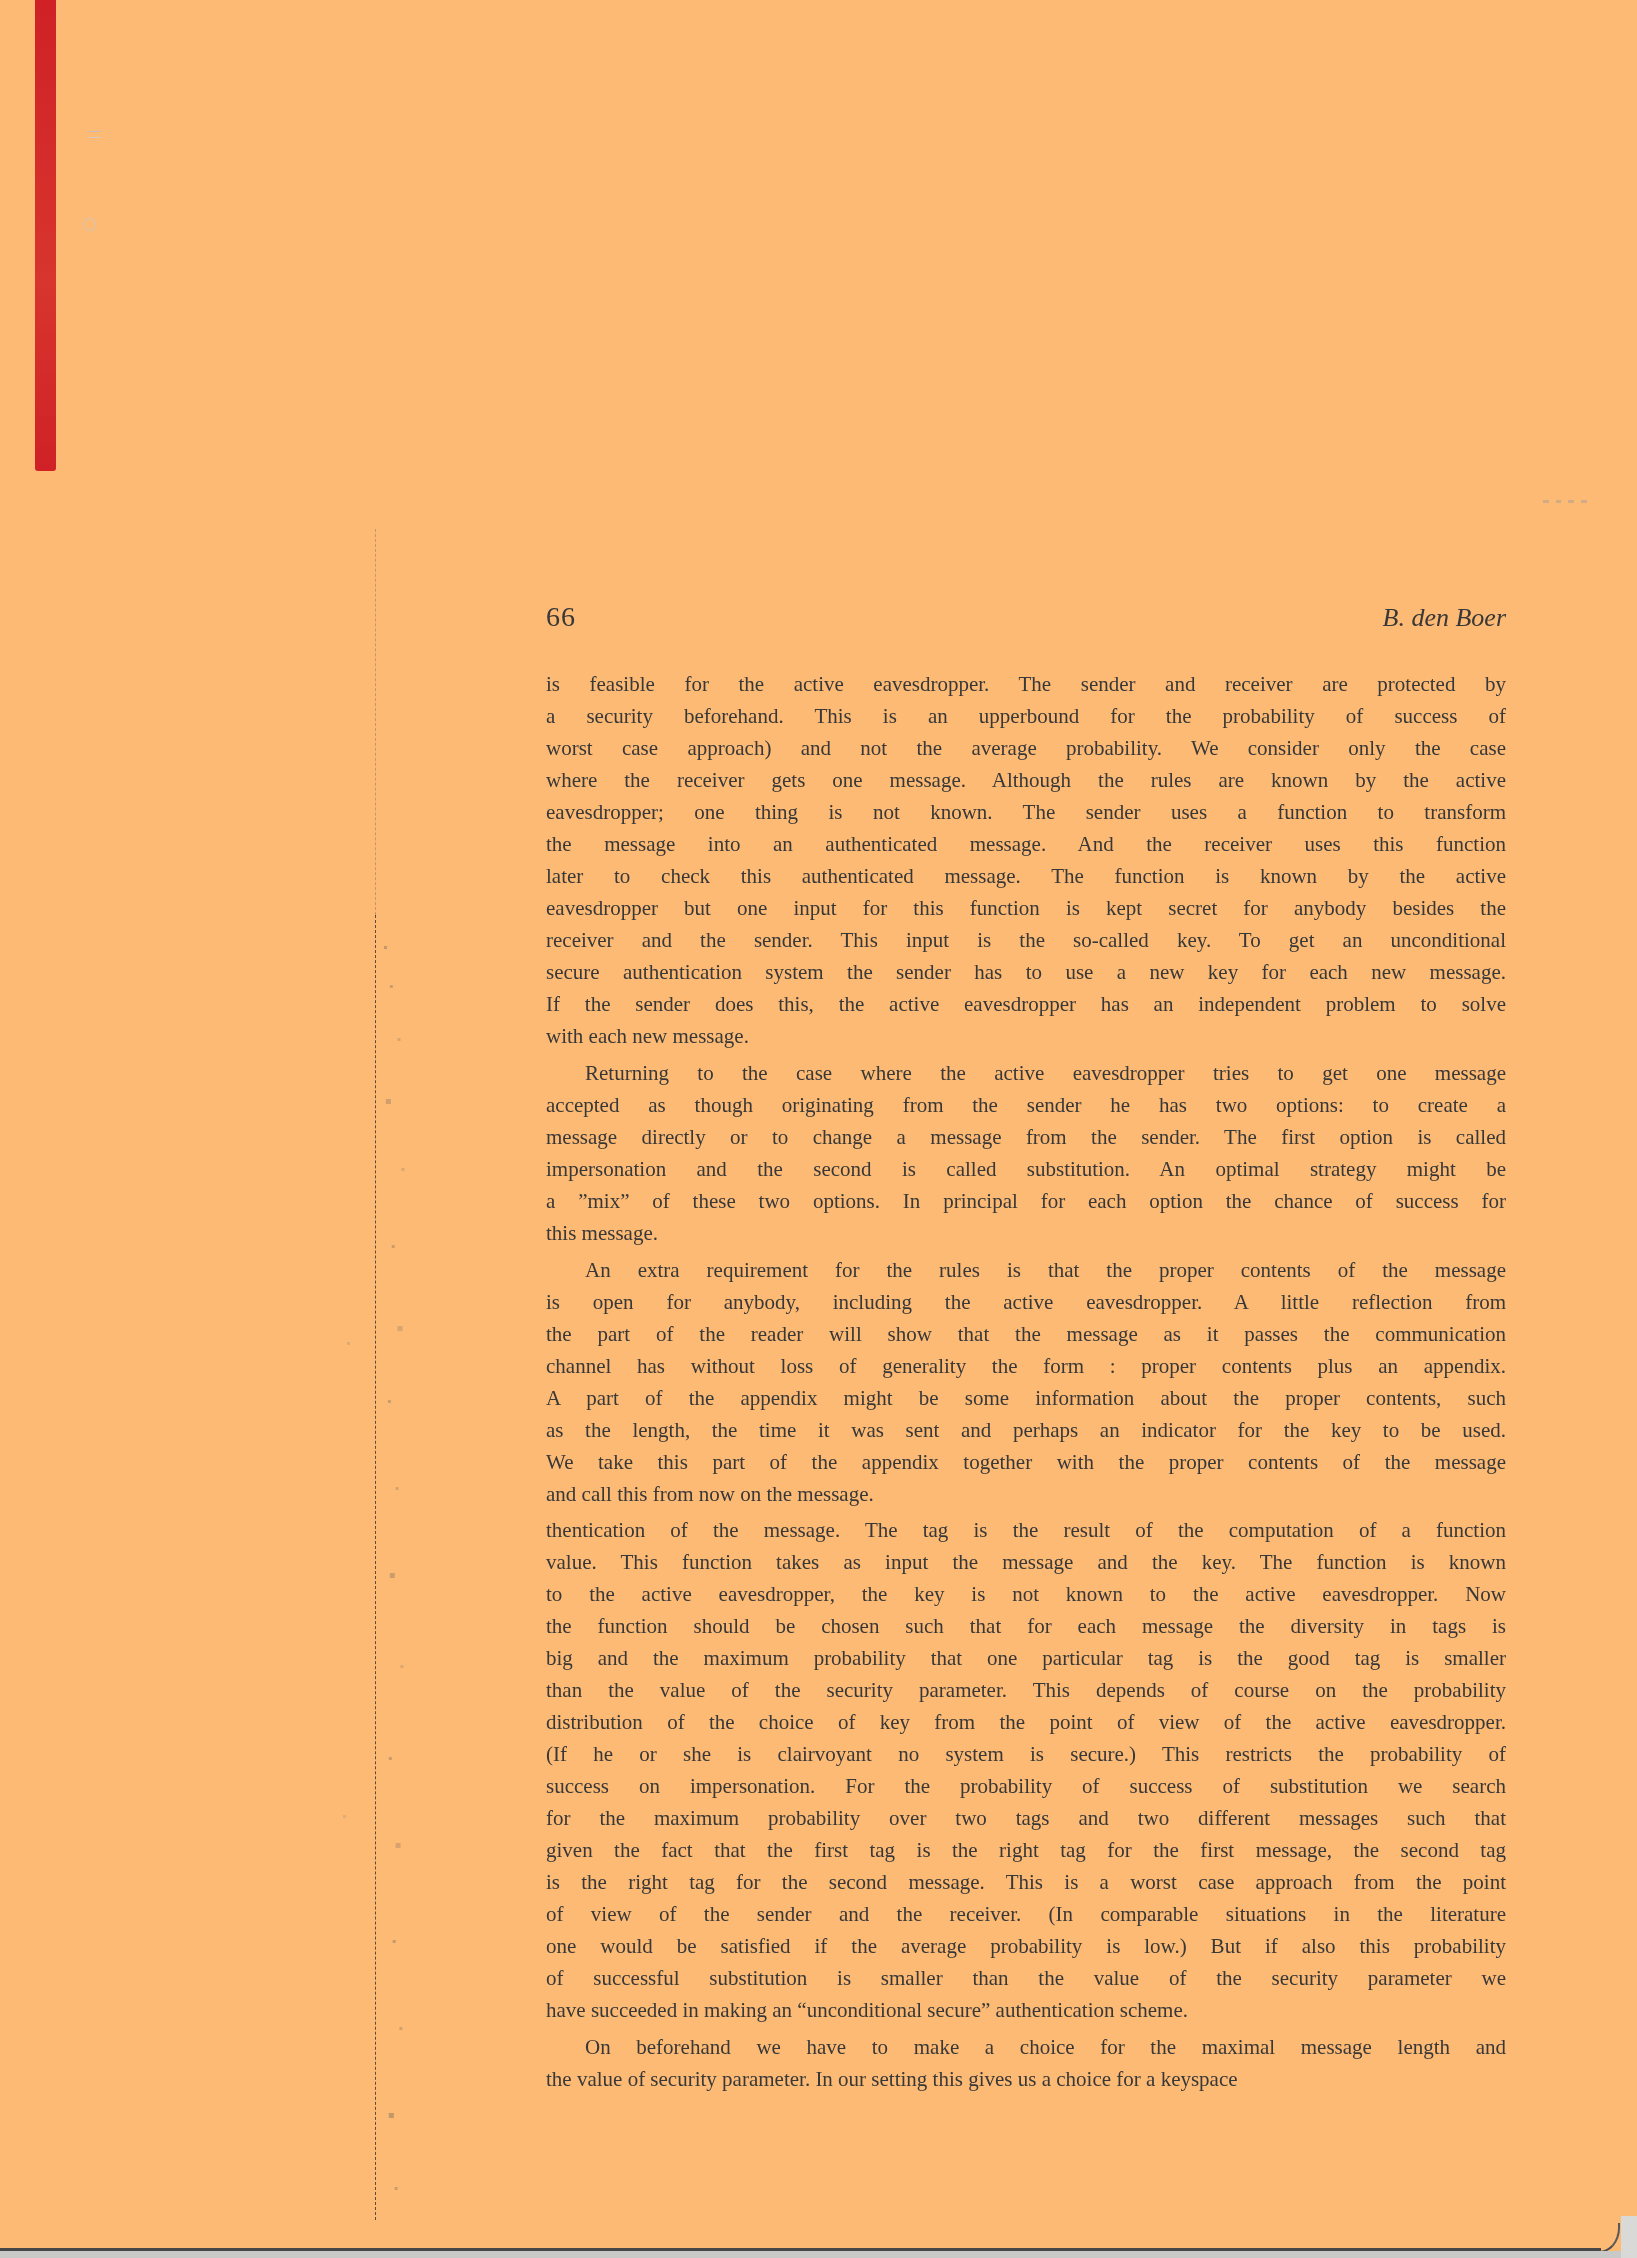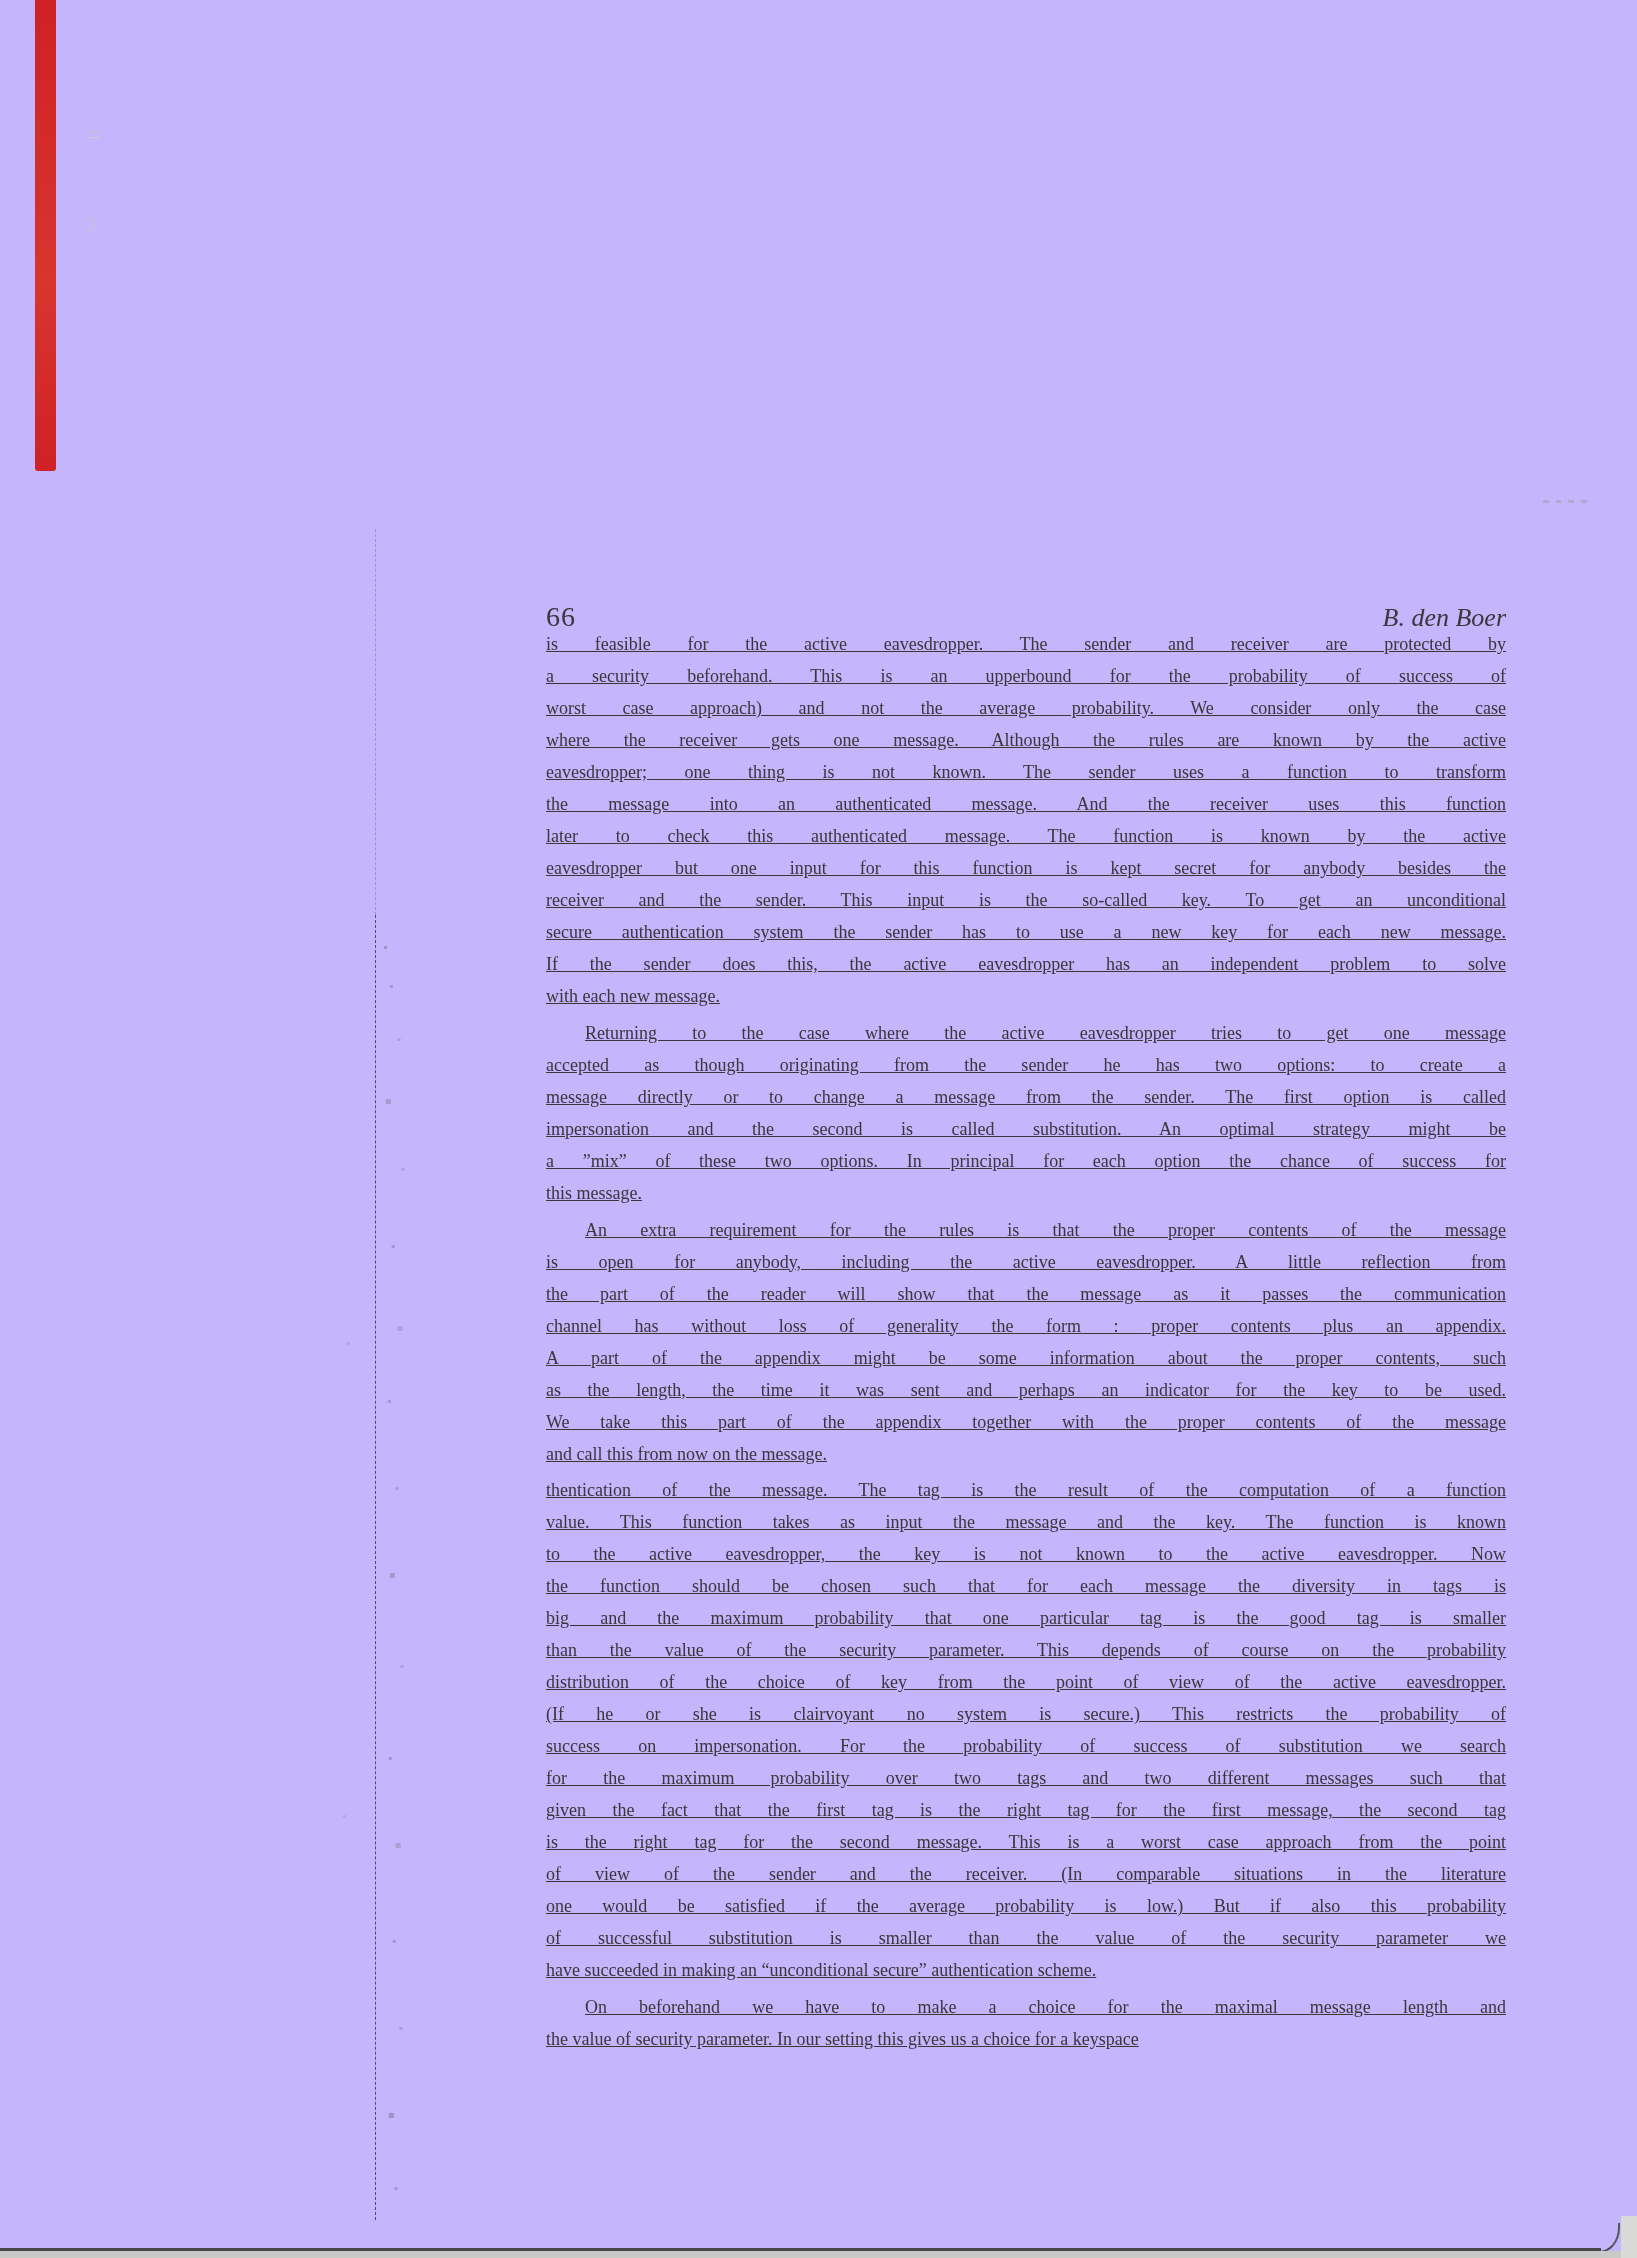--- a/index.html
+++ b/index.html
@@ -40,42 +40,41 @@
            background:repeating-linear-gradient(90deg,#9a9a9a 0 5.8px,transparent 5.8px 12.6px);}
   
   .header{
     position:absolute;left:546px;top:601px;width:960px;
     display:flex;justify-content:space-between;align-items:baseline;
   }
   .pagenum{font-size:28px;letter-spacing:1px;}
   .author{font-size:26px;font-style:italic;}
   
   .body{
-    position:absolute;left:546px;top:628px;width:960px;
-    font-size:18px;line-height:32px;
+    position:absolute;left:546px;top:668px;width:960px;
+    font-size:21px;line-height:32px;
     text-rendering:optimizeLegibility;
-    text-decoration:underline;
   }
   .para{margin:0 0 4.8px 0;}
   .para:last-child{margin-bottom:15px;}
   .line{text-align:justify;text-align-last:justify;white-space:normal;}
   .line.last{text-align-last:left;}
   .line.indent{text-indent:39px;}
   
   .scan-bottom-line{position:absolute;left:0;top:2248px;width:1601px;height:2.9px;background:#474747;}
   .scan-corner{position:absolute;left:1595px;top:2223px;width:23px;height:28px;
     border-bottom:2.9px solid #4d4d4d;border-right:2.9px solid #595959;
     border-bottom-right-radius:21px 25px;}
   .scan-bottom-strip{position:absolute;left:0;top:2251px;width:1638px;height:7.7px;background:#c9c9c7;}
   .scan-right-patch{position:absolute;left:1621px;top:2216px;width:16.4px;height:42px;background:#d9d9d7;}
 </style>
 </head>
 <body>
 
-<div class="sheet" style="background: #c4b5fd; color: rgb(56, 56, 56);">
+<div class="sheet" style="background: #fdba74; color: rgb(56, 56, 56);">
 
   <div class="red-stripe" style="background: linear-gradient(rgb(207, 33, 38) 0%, rgb(216, 53, 46) 60%, rgb(207, 33, 38) 100%);"></div>
 
   <div class="crease faint"></div>
   <div class="crease strong"></div>
   <div class="crease-noise"></div>
 
   <div class="speck-a"></div>
   <div class="speck-b"></div>
   <div class="speck-c"></div>

